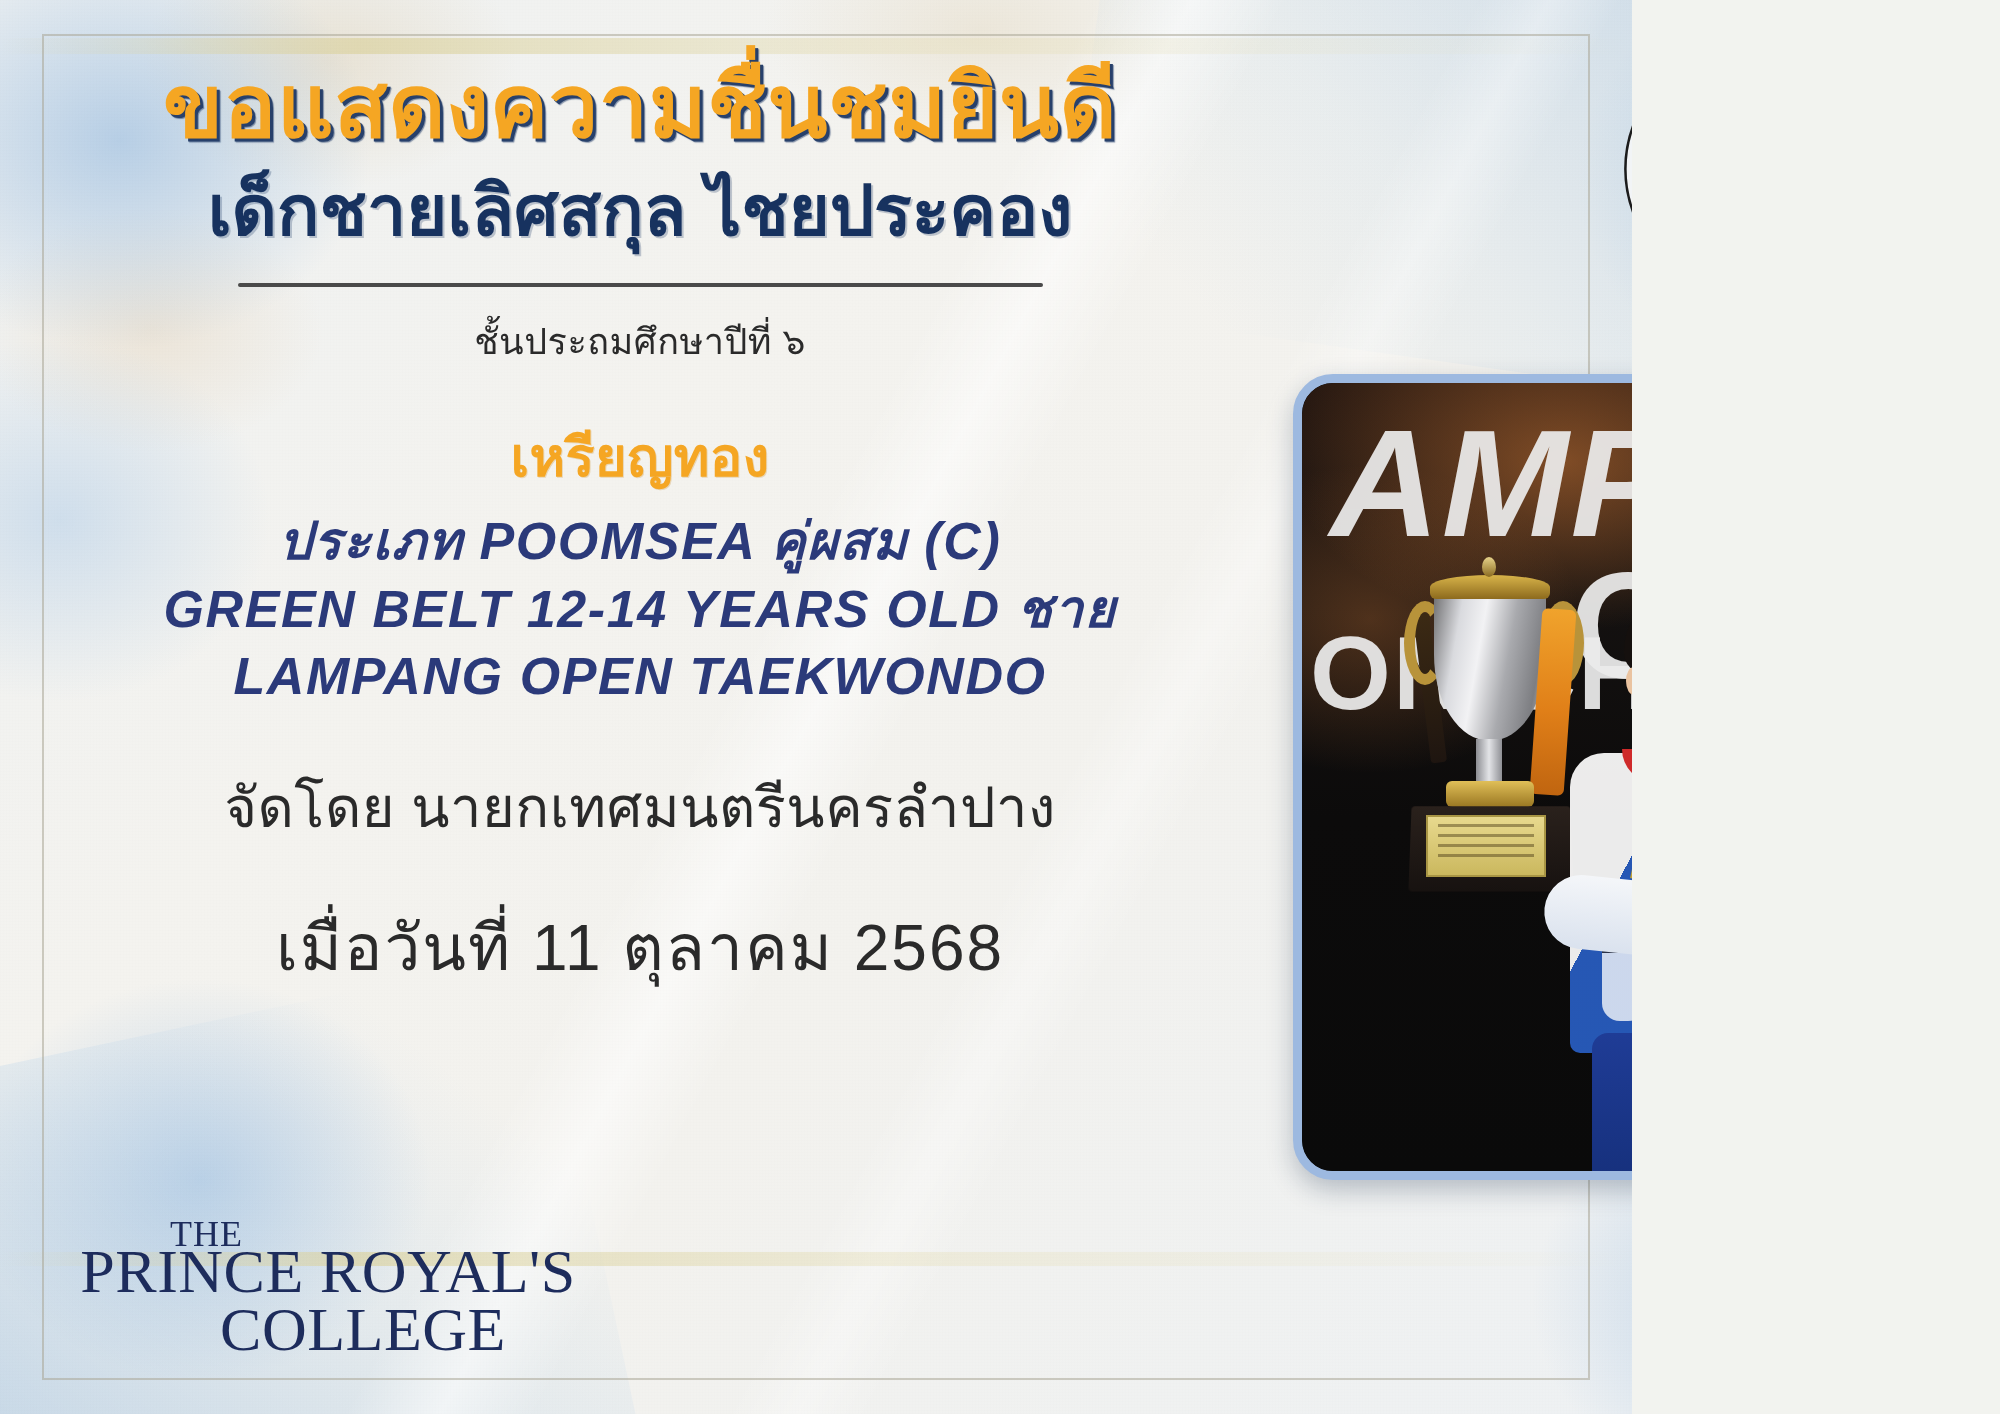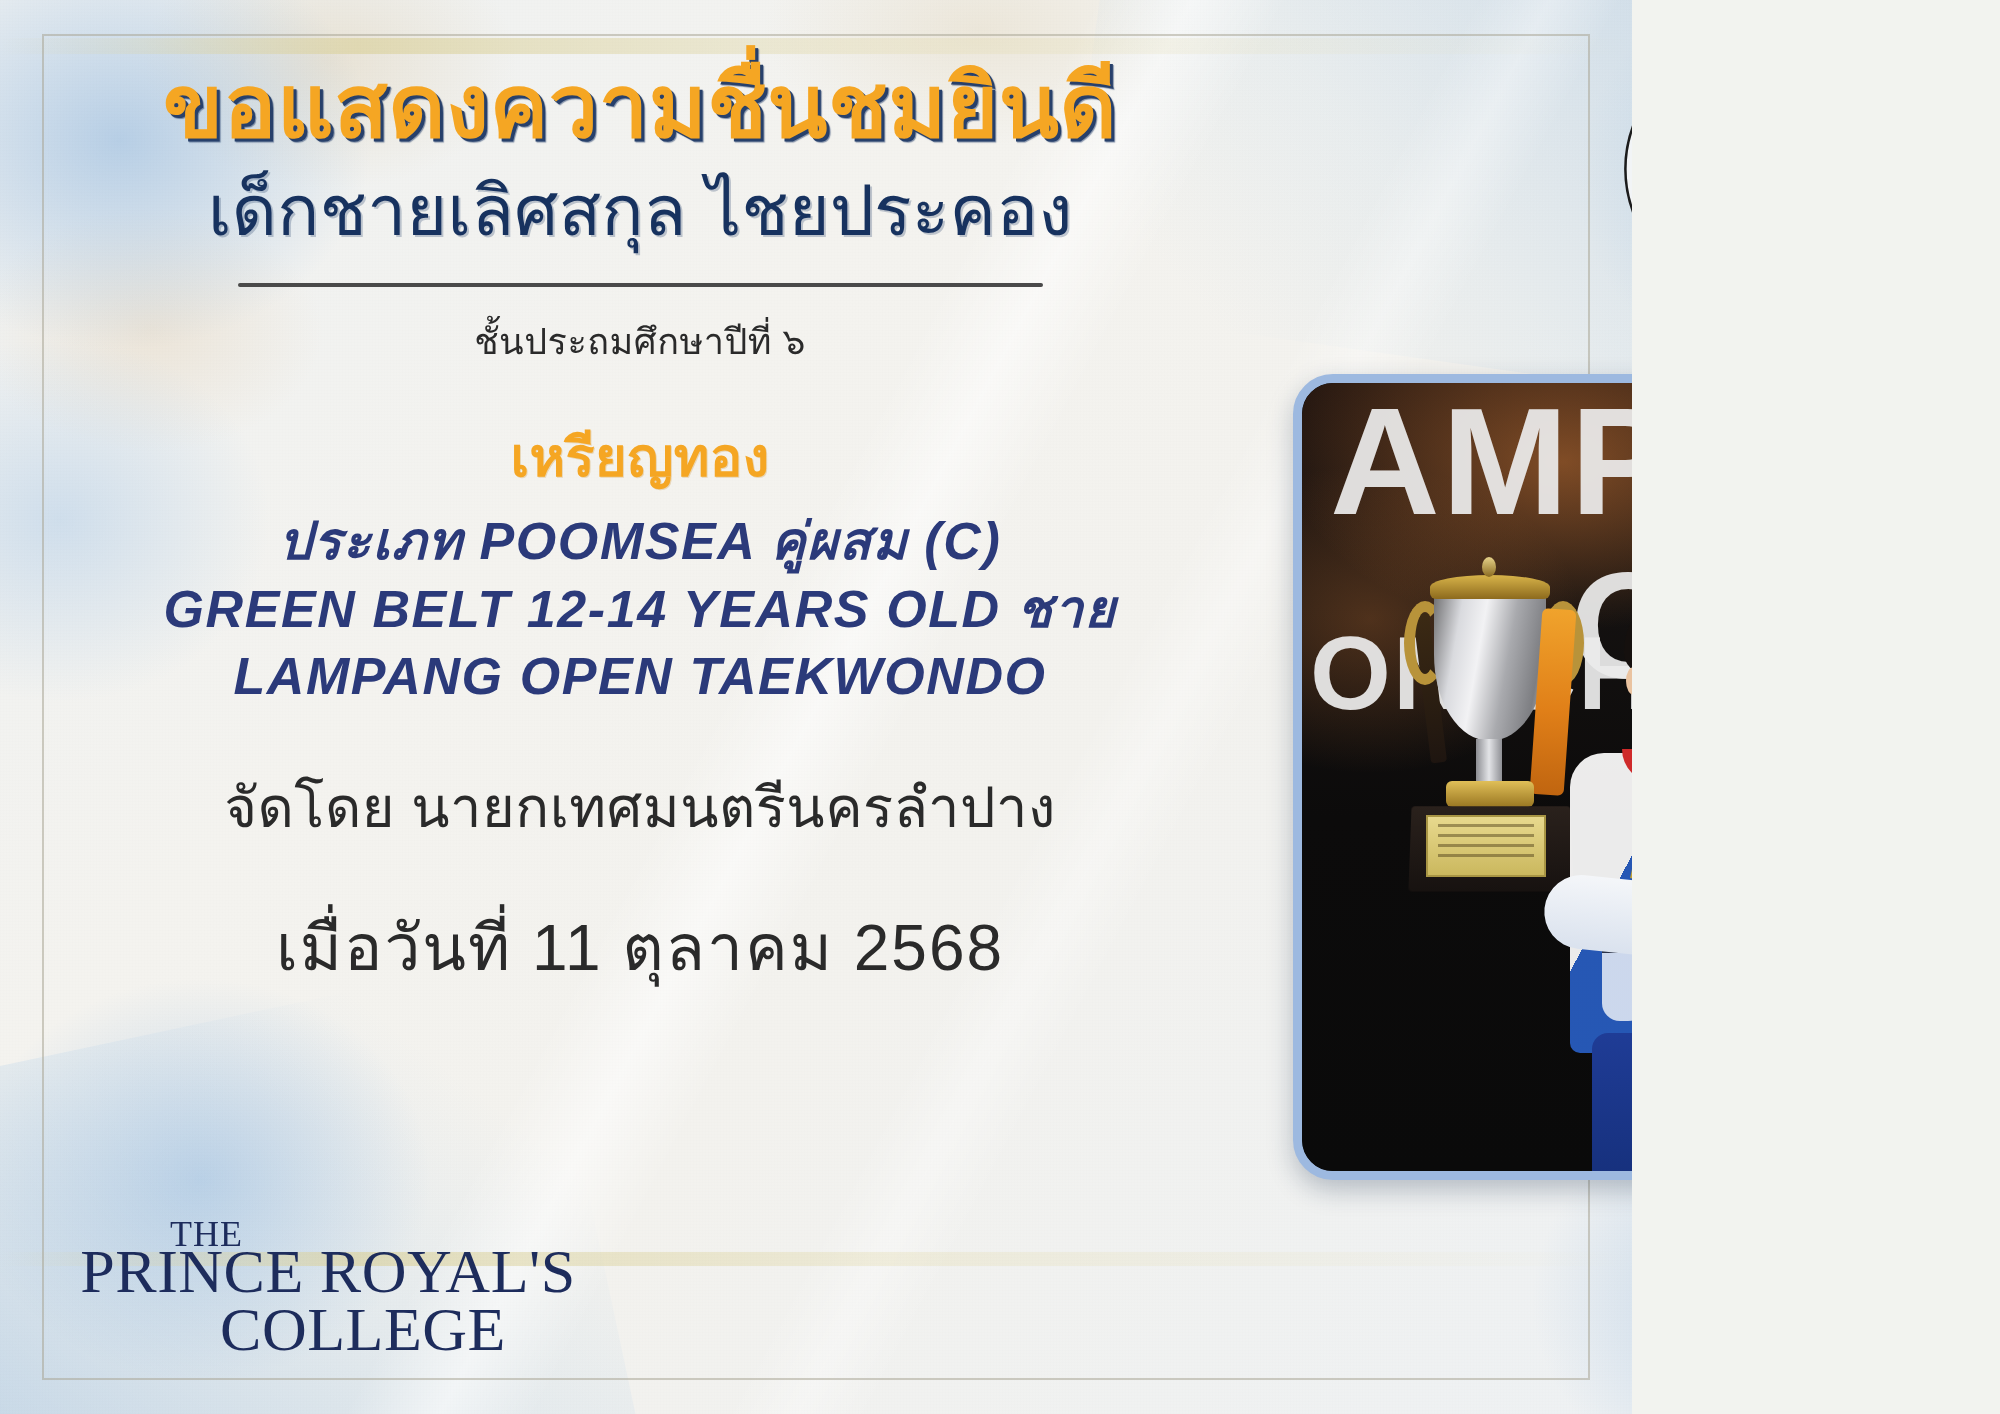--- a/index.html
+++ b/index.html
@@ -105,21 +105,21 @@
     line-height: 1.12;
     text-shadow:
       3px 3px 0 #27406b,
       4px 4px 1px rgba(39,64,107,0.55);
     white-space: nowrap;
   }
 
   .student-name {
     margin-top: 14px;
     font-size: 70px;
-    font-weight: 400;
+    font-weight: 700;
     color: #17325f;
     line-height: 1.15;
     text-shadow: 2px 2px 0 rgba(23,50,95,0.25);
     white-space: nowrap;
   }
 
   .divider {
     width: 805px;
     height: 4px;
     background: #4a4a4a;
@@ -211,21 +211,21 @@
   .bd-text {
     position: absolute;
     color: #ececec;
     font-weight: 700;
     font-family: "Liberation Sans", sans-serif;
     letter-spacing: 2px;
     opacity: 0.93;
     line-height: 1;
     user-select: none;
   }
-  .bd-amp { top: 2px; left: 28px; font-size: 152px; }
+  .bd-amp { top: 24px; left: 28px; font-size: 152px; font-style: italic; }
   .bd-op  { top: 168px; left: 268px; font-size: 150px; }
   .bd-cha { top: 238px; left: 8px; font-size: 104px; }
   .bd-dot { top: 448px; left: 508px; font-size: 90px; }
   .bd-thai { top: 560px; left: 516px; font-size: 40px; color: #d8d8d8; }
 
   
   .trophy { position: absolute; left: 96px; top: 160px; width: 190px; height: 400px; }
   .trophy .cup {
     position: absolute; left: 36px; top: 48px;
     width: 112px; height: 150px;

